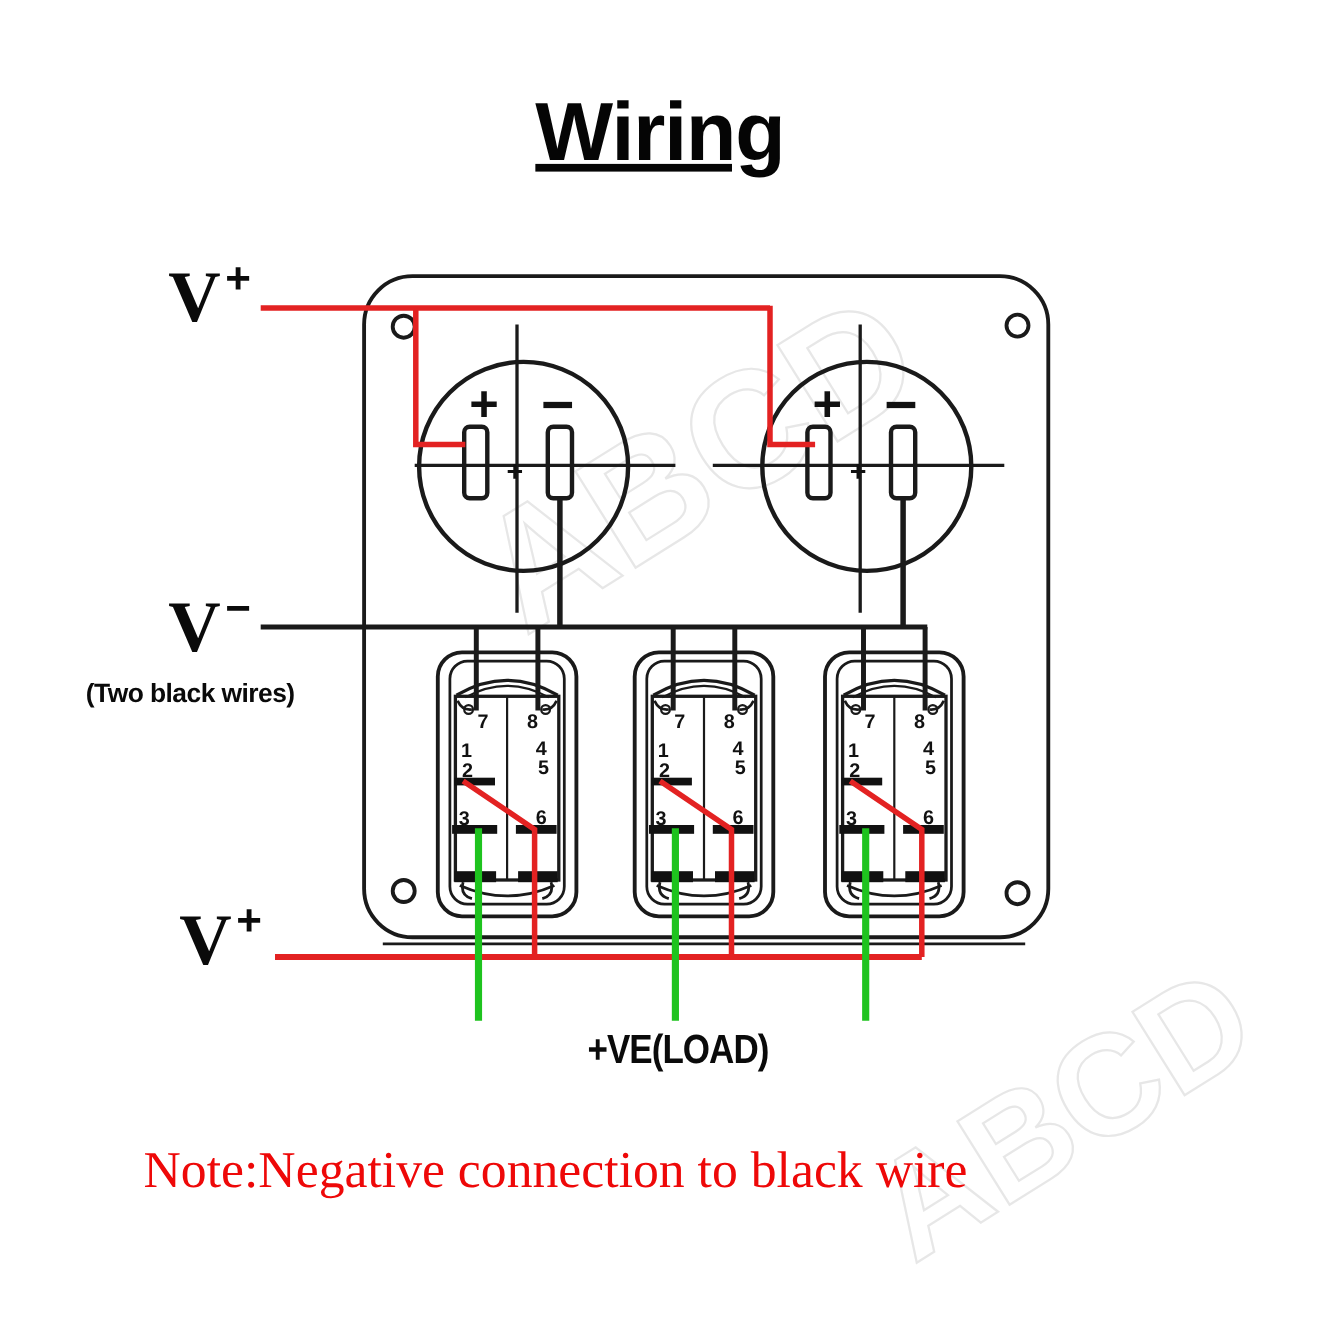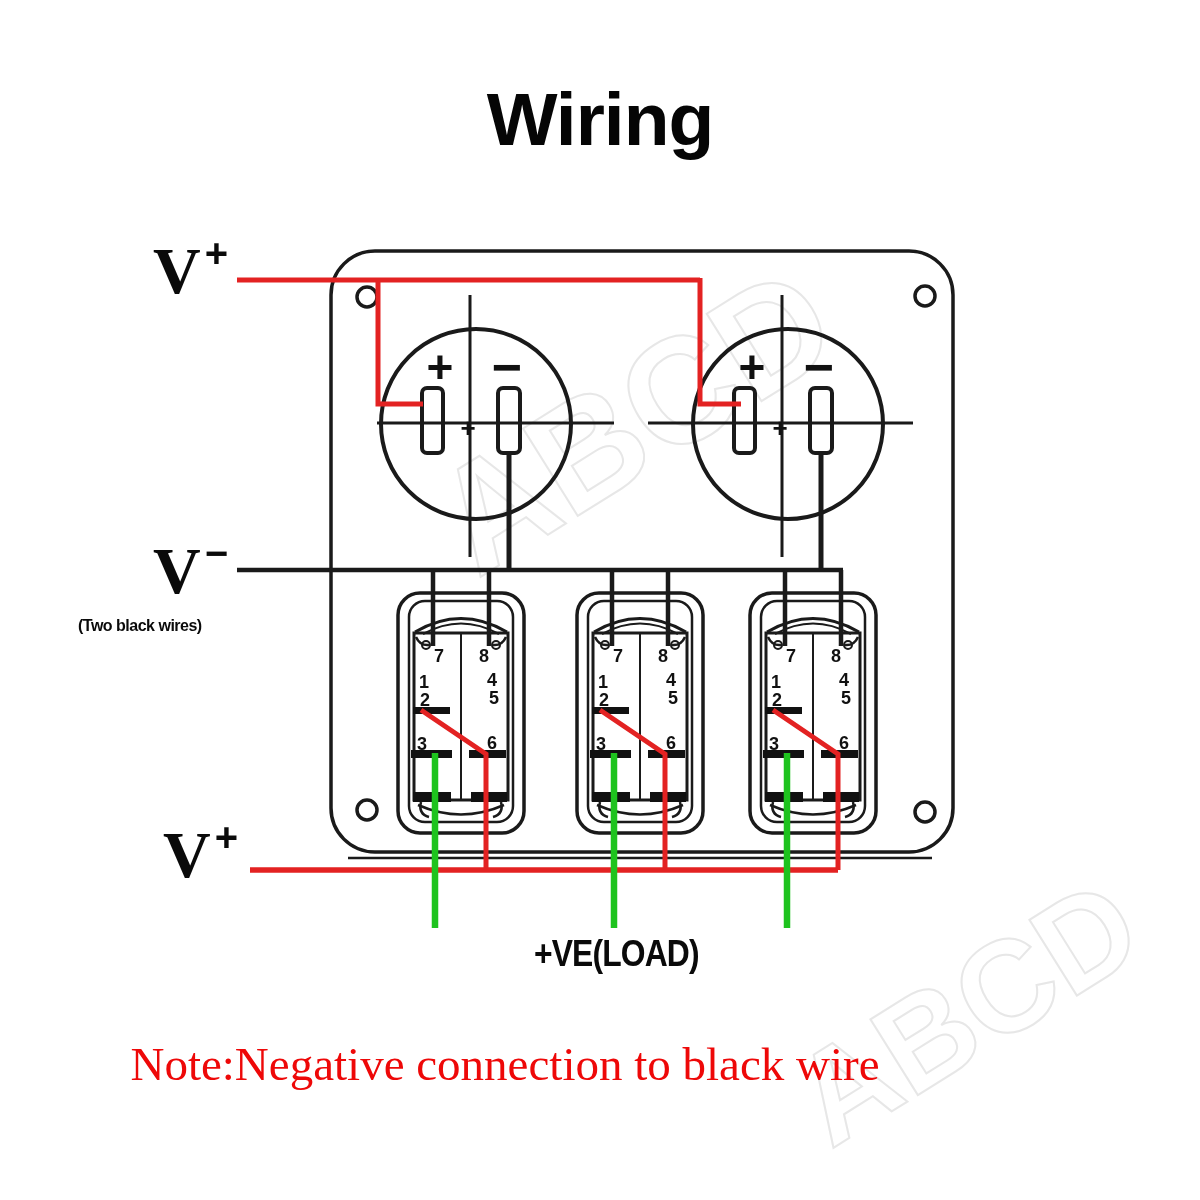--- a/index.html
+++ b/index.html
@@ -1,28 +1,28 @@
 <!DOCTYPE html>
 <html><head>
 <meta charset="utf-8">
 <style>
   html,body{margin:0;padding:0;background:#fff;}
   #stage{position:relative;width:1200px;height:1200px;background:#fff;overflow:hidden;
          font-family:"Liberation Sans",sans-serif;color:#0a0a0a;}
   #diagram-svg{position:absolute;left:0;top:0;}
   .abs{position:absolute;white-space:nowrap;}
   .title{left:0;top:76px;width:1200px;text-align:center;font-size:75px;font-weight:800;
-         letter-spacing:-1px;color:#050505;}
+         letter-spacing:-1px;color:#050505;text-decoration:underline;}
   .vlabel{font-family:"Liberation Serif",serif;font-weight:bold;font-size:66px;line-height:1;}
   .vlabel .vsup{display:inline-block;position:relative;top:-26px;left:4px;
                 font-family:"Liberation Sans",sans-serif;font-weight:900;font-size:40px;}
   #v-plus-top{left:153px;top:238px;}
   #v-minus{left:153px;top:538px;}
   #v-plus-bottom{left:163px;top:822px;}
-  .twoblack{left:78px;top:617px;font-size:16px;font-weight:bold;letter-spacing:-0.5px;}
+  .twoblack{left:78px;top:617px;font-size:24px;font-weight:bold;letter-spacing:-0.5px;}
   .load{left:534px;top:933px;font-size:37px;font-weight:bold;transform:scaleX(0.86);
         transform-origin:left center;letter-spacing:-1px;}
   .note{left:0;top:1036px;width:1010px;text-align:center;
         font-family:"Liberation Serif",serif;font-size:47px;line-height:57px;color:#ee0808;}
   
   .bk{stroke:#1a1a1a;fill:none;}
   .swnum{font-family:"Liberation Sans",sans-serif;font-size:18px;font-weight:bold;
          fill:#111;text-anchor:middle;}
   .sockSign{font-family:"Liberation Sans",sans-serif;font-weight:900;fill:#111;text-anchor:middle;}
   .wm{font-family:"Liberation Sans",sans-serif;font-weight:bold;fill:none;stroke:#e7e7e7;

